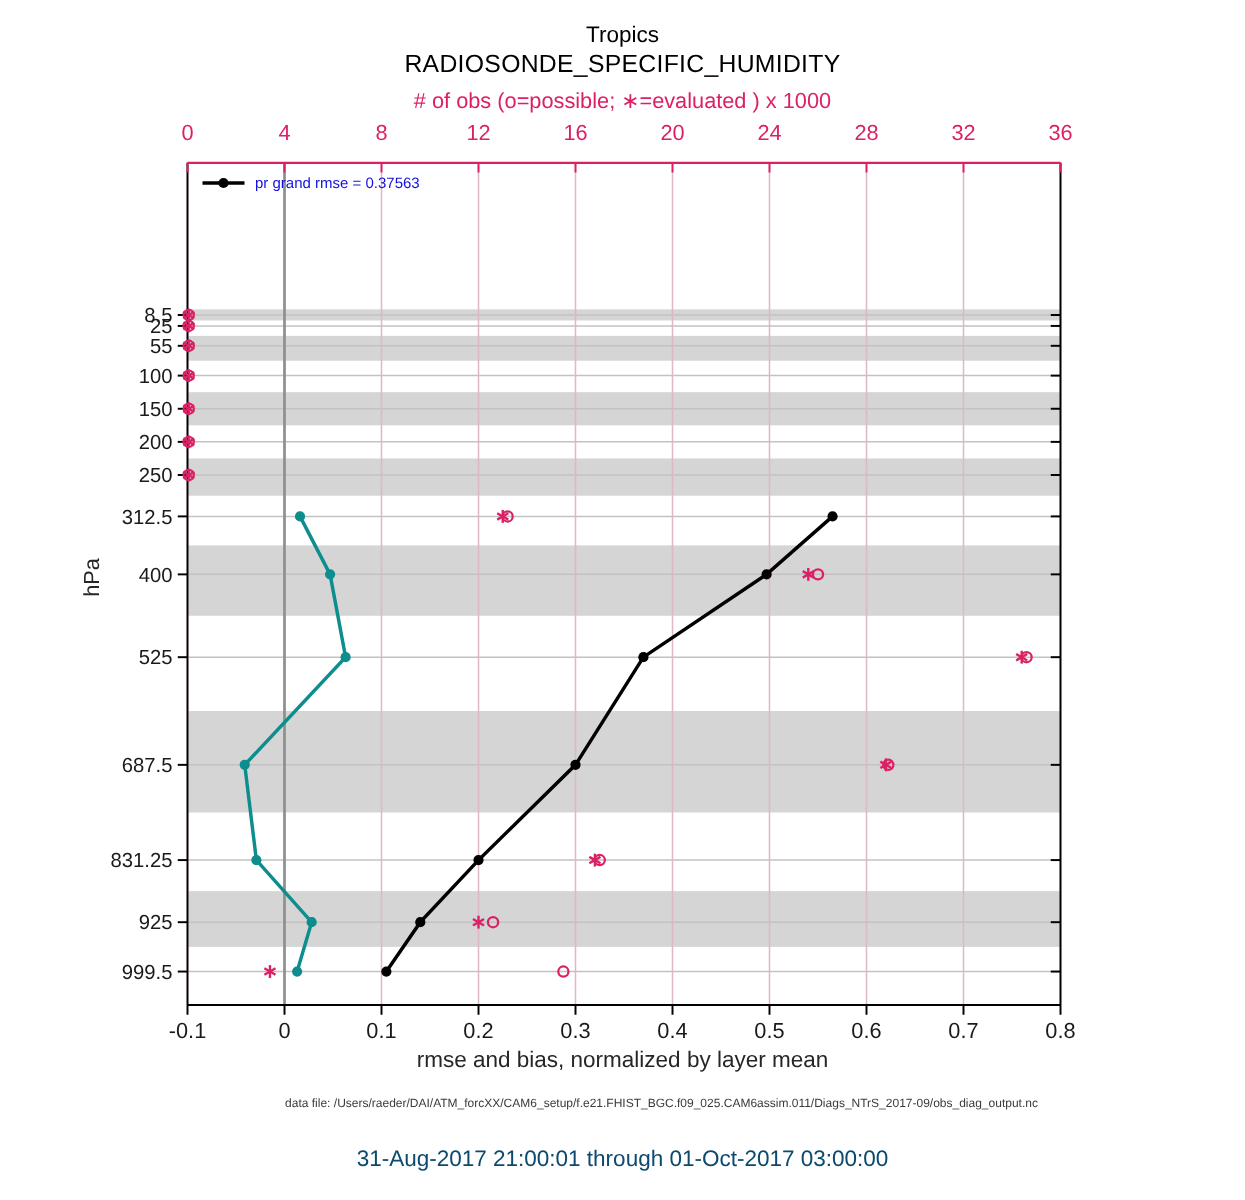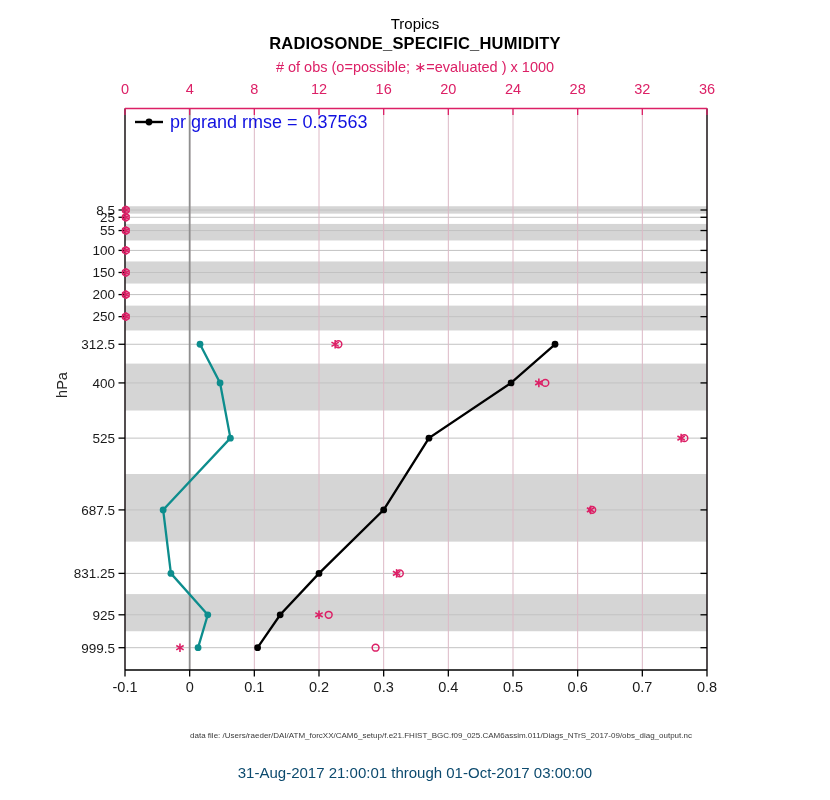--- a/index.html
+++ b/index.html
@@ -1,31 +1,31 @@
 <!DOCTYPE html>
 <html><head>
 <meta charset="utf-8">
 <style>
   html,body{margin:0;padding:0;background:#ffffff;}
   .figure{position:relative;width:830px;height:800px;background:#ffffff;
           font-family:"Liberation Sans",sans-serif;overflow:hidden;}
   .figure svg{position:absolute;left:0;top:0;}
   .overlay{position:absolute;left:0;width:830px;text-align:center;white-space:pre;}
   .title1{top:15px;font-size:15px;font-weight:normal;color:#000;}
-  .title2{top:34px;font-size:16.5px;font-weight:bold;color:#000;letter-spacing:.2px;}
+  .title2{top:34px;font-size:16.5px;font-weight:normal;color:#000;letter-spacing:.2px;}
   .obs-label{top:59px;font-size:14.5px;}
   .xlabel{top:698px;font-size:15px;color:#262626;}
   .daterange{top:716px;font-size:15px;color:#0c4a6e;margin-top:48px;}
   .footer{top:731px;font-size:8px;color:#3a3a3a;padding-left:26px;}
   .hpa{position:absolute;left:40px;top:377px;width:44px;text-align:center;
        font-size:14.5px;color:#262626;transform:rotate(-90deg);}
   .legend{position:absolute;left:134px;top:113px;}
   .legend-row{display:flex;align-items:center;height:18px;}
   .legend-row svg{position:static;margin-right:6px;}
-  .legend-row span{font-size:18px;}
+  .legend-row span{font-size:10px;}
 </style>
 </head>
 <body>
 
 <div class="figure">
 
   <svg id="plot-svg" width="830" height="800" viewBox="0 0 830 800">
       <g>
         <rect x="125" y="206.2457618567104" width="582" height="7.398057517658913" fill="#d5d5d5"></rect>
         <rect x="125" y="223.91276488395562" width="582" height="16.562815338042356" fill="#d5d5d5"></rect>
@@ -276,15 +276,16 @@
     <div class="legend-row">
       <svg width="30" height="10">
         <line x1="1" y1="5" x2="29" y2="5" stroke-width="2.4" stroke="#000000"></line>
         <circle cx="15" cy="5" r="3.4" fill="#000000"></circle>
       </svg>
       <span style="color: rgb(17, 17, 224);">pr grand rmse = 0.37563</span>
     </div>
   </div>
 
   <div class="hpa">hPa</div>
+  <div class="overlay xlabel">rmse and bias, normalized by layer mean</div>
   <div class="overlay daterange">31-Aug-2017 21:00:01 through 01-Oct-2017 03:00:00</div>
   <div class="overlay footer">data file: /Users/raeder/DAI/ATM_forcXX/CAM6_setup/f.e21.FHIST_BGC.f09_025.CAM6assim.011/Diags_NTrS_2017-09/obs_diag_output.nc</div>
 </div>
 
 </body></html>

